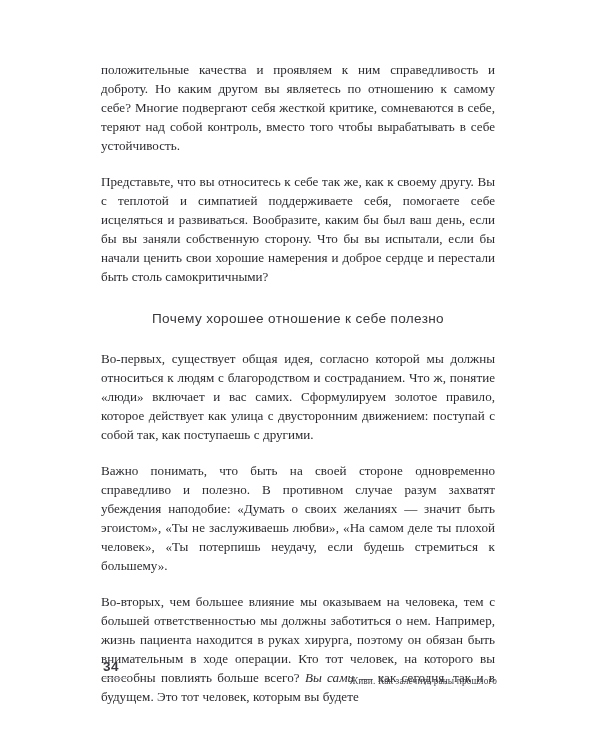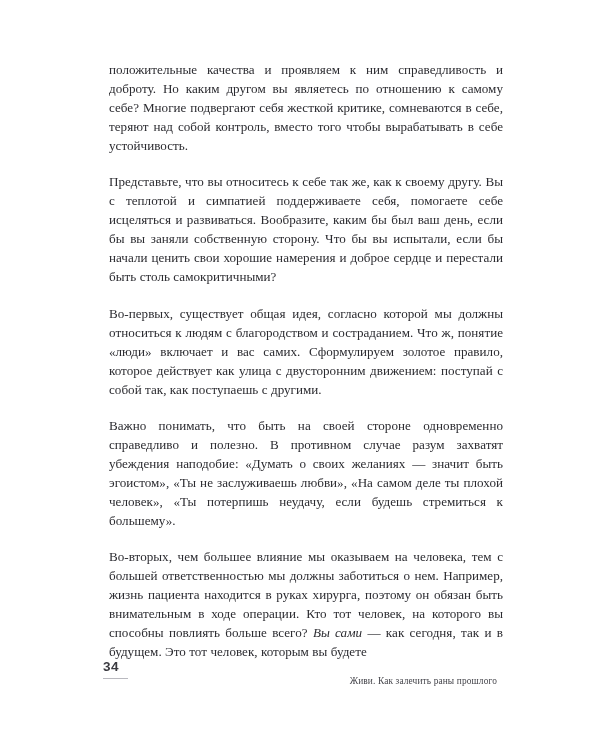--- a/index.html
+++ b/index.html
@@ -15,21 +15,21 @@
     background: #ffffff;
     overflow: hidden;
     font-family: "Liberation Serif", "DejaVu Serif", serif;
     color: #2b2b30;
     -webkit-font-smoothing: antialiased;
   }
 
   
   .content {
     position: absolute;
-    left: 109px;
+    left: 101px;
     top: 60px;
     width: 394px;
   }
 
   .para {
     margin: 0 0 17px 0;
     font-size: 13.1px;
     line-height: 19.05px;
     text-align: justify;
     text-justify: inter-word;
@@ -97,20 +97,21 @@
 <body>
 
 <div class="page">
 
   <div class="content">
 
     <p class="para">положительные качества и проявляем к ним справедливость и доброту. Но каким другом вы являетесь по отношению к самому себе? Многие подвергают себя жесткой критике, сомневаются в себе, теряют над собой контроль, вместо того чтобы вырабатывать в себе устойчивость.</p>
 
     <p class="para">Представьте, что вы относитесь к себе так же, как к своему другу. Вы с теплотой и симпатией поддерживаете себя, помогаете себе исцеляться и развиваться. Вообразите, каким бы был ваш день, если бы вы заняли собственную сторону. Что бы вы испытали, если бы начали ценить свои хорошие намерения и доброе сердце и перестали быть столь самокритичными?</p>
 
+    <h2 class="section-heading">Почему хорошее отношение к себе полезно</h2>
 
     <p class="para">Во-первых, существует общая идея, согласно которой мы должны относиться к людям с благородством и состраданием. Что ж, понятие «люди» включает и вас самих. Сформулируем золотое правило, которое действует как улица с двусторонним движением: поступай с собой так, как поступаешь с другими.</p>
 
     <p class="para">Важно понимать, что быть на своей стороне одновременно справедливо и полезно. В противном случае разум захватят убеждения наподобие: «Думать о своих желаниях — значит быть эгоистом», «Ты не заслуживаешь любви», «На самом деле ты плохой человек», «Ты потерпишь неудачу, если будешь стремиться к большему».</p>
 
     <p class="para"><span>Во-вторых, чем большее влияние мы оказываем на человека, тем с большей ответственностью мы должны заботиться о нем. Например, жизнь пациента находится в руках хирурга, поэтому он обязан быть внимательным в ходе операции. Кто тот человек, на которого вы способны повлиять больше всего? </span><em>Вы сами</em><span> — как сегодня, так и в будущем. Это тот человек, которым вы будете</span></p>
 
   </div>
 
   <div class="footer">

